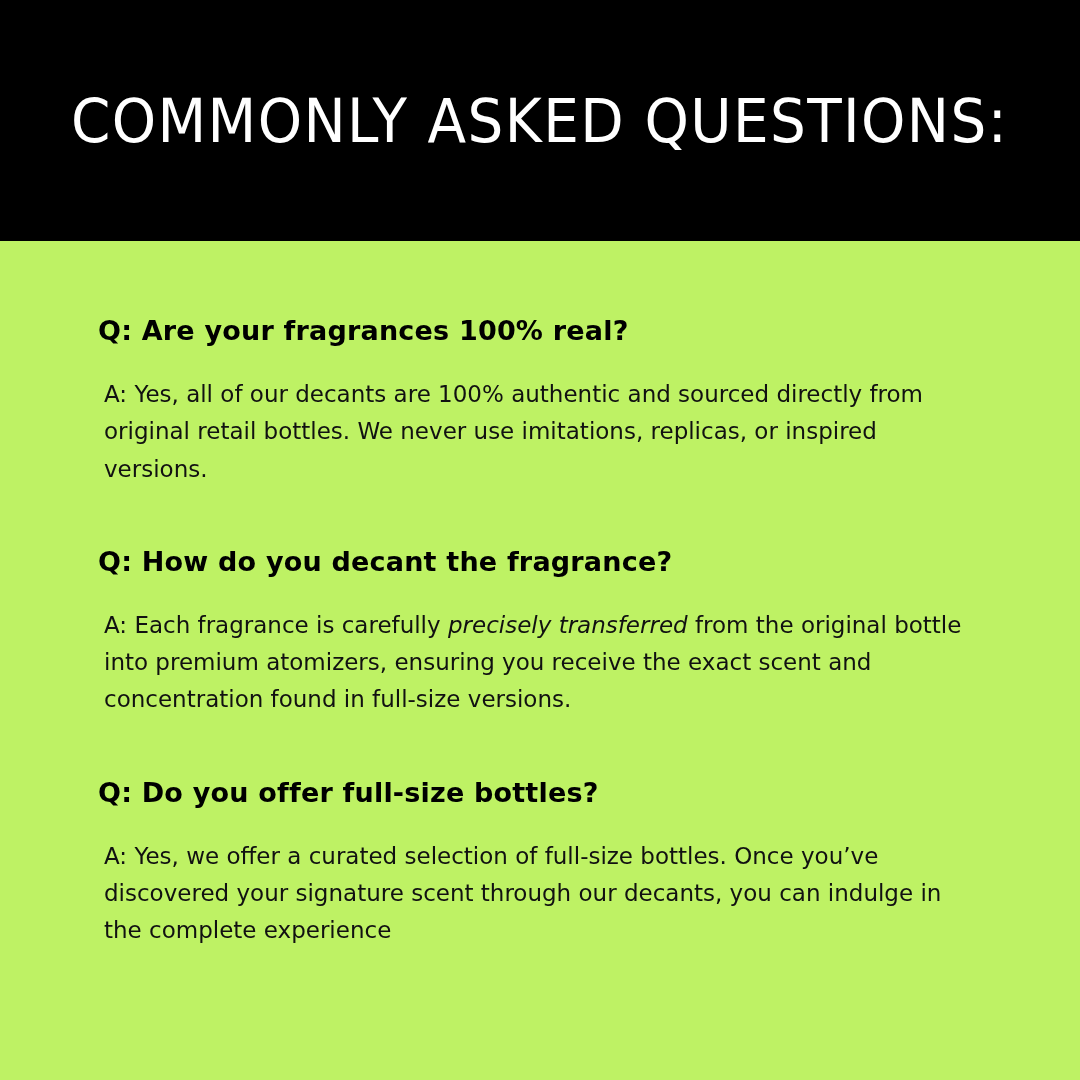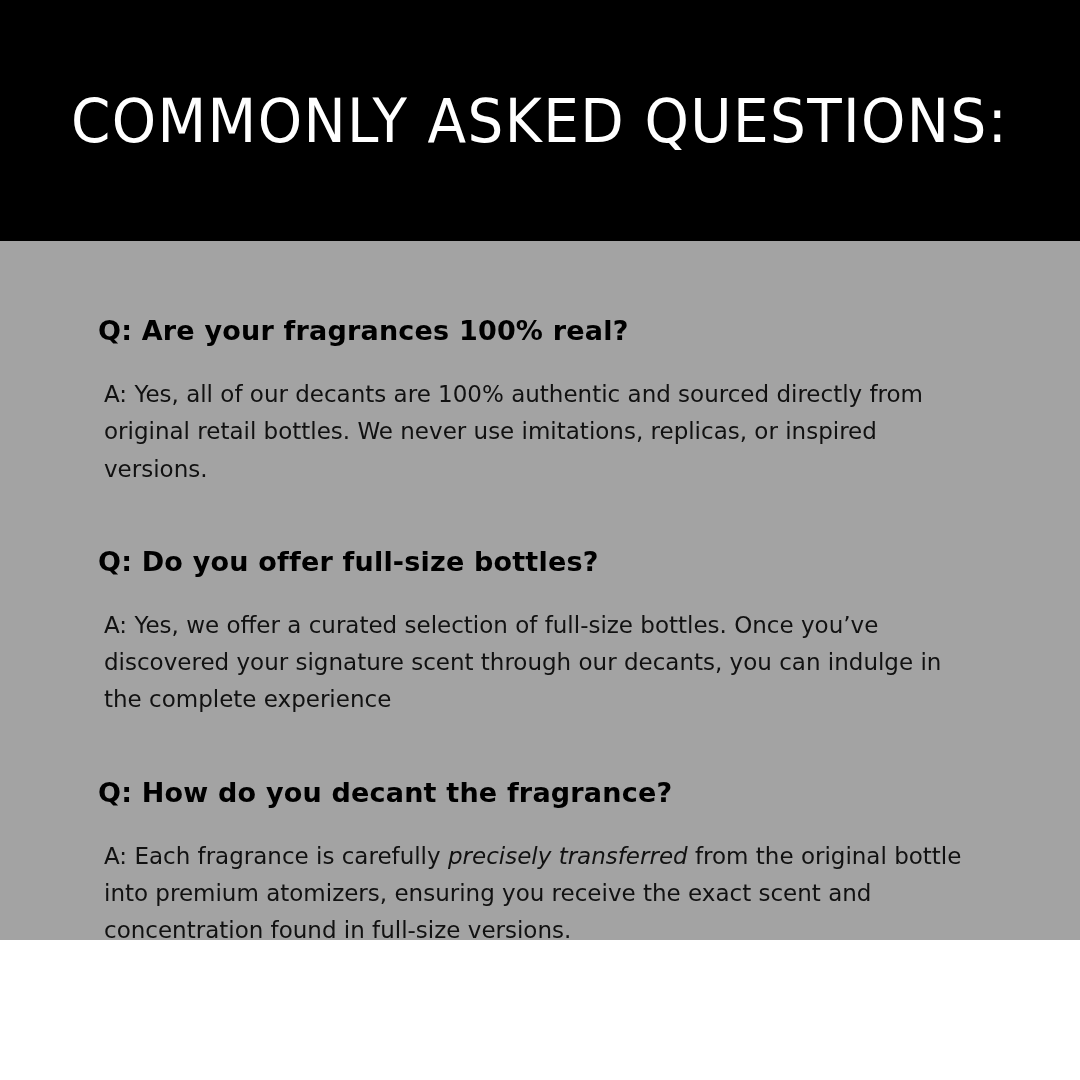--- a/index.html
+++ b/index.html
@@ -9,22 +9,22 @@
   body {
     width: 1080px;
     height: 1080px;
     background: #ffffff;
     font-family: "DejaVu Sans", sans-serif;
     overflow: hidden;
   }
   .page {
     position: relative;
     width: 1080px;
-    height: 940px;
-    background: #a3a3a3;
+    height: 1080px;
+    background: #bef264;
     box-sizing: border-box;
   }
   .header-band {
     position: absolute;
     top: 0;
     left: 0;
     width: 1080px;
     height: 241px;
     background: #000000;
     display: flex;
@@ -88,23 +88,23 @@
   </div>
 
   <div class="faq-body">
 
     <div class="faq-item">
       <p class="faq-question">Q: Are your fragrances 100% real?</p>
       <p class="faq-answer"><span>A: Yes, all of our decants are 100% authentic and sourced directly from original retail bottles. We never use imitations, replicas, or inspired versions.</span><em></em><span></span></p>
     </div>
 
     <div class="faq-item">
-      <p class="faq-question">Q: Do you offer full-size bottles?</p>
-      <p class="faq-answer"><span>A: Yes, we offer a curated selection of full-size bottles. Once you’ve discovered your signature scent through our decants, you can indulge in the complete experience</span><em></em><span></span></p>
+      <p class="faq-question">Q: How do you decant the fragrance?</p>
+      <p class="faq-answer"><span>A: Each fragrance is carefully </span><em>precisely transferred</em><span> from the original bottle into premium atomizers, ensuring you receive the exact scent and concentration found in full-size versions.</span></p>
     </div>
 
     <div class="faq-item">
-      <p class="faq-question">Q: How do you decant the fragrance?</p>
-      <p class="faq-answer"><span>A: Each fragrance is carefully </span><em>precisely transferred</em><span> from the original bottle into premium atomizers, ensuring you receive the exact scent and concentration found in full-size versions.</span></p>
+      <p class="faq-question">Q: Do you offer full-size bottles?</p>
+      <p class="faq-answer"><span>A: Yes, we offer a curated selection of full-size bottles. Once you’ve discovered your signature scent through our decants, you can indulge in the complete experience</span><em></em><span></span></p>
     </div>
 
   </div>
 </div>
 
 </body></html>

